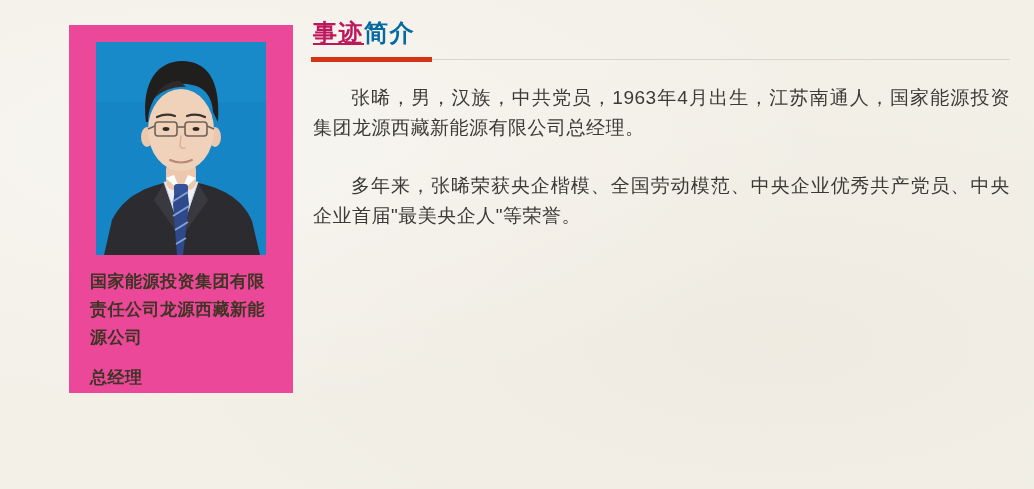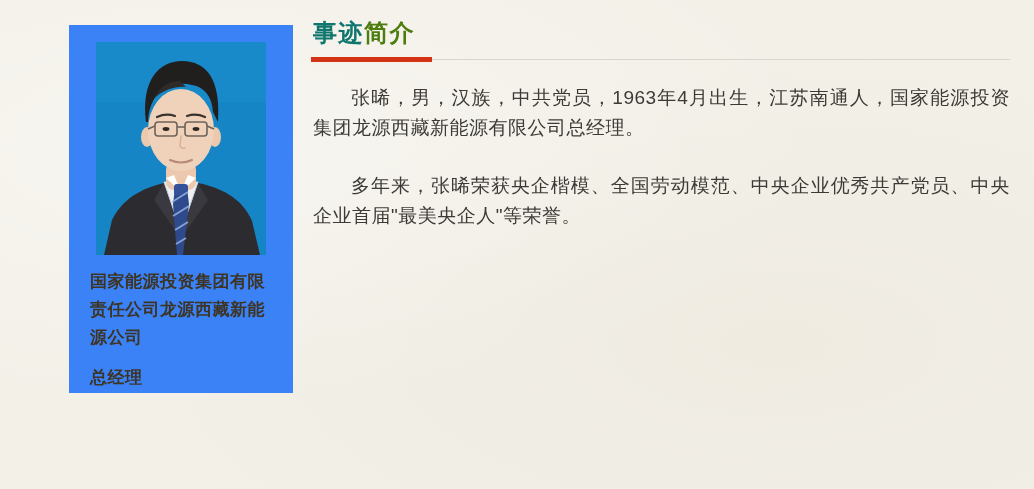--- a/index.html
+++ b/index.html
@@ -8,40 +8,40 @@
     background:#f3f0e8;
     background-image:
       radial-gradient(ellipse at 20% 30%, rgba(255,255,255,.35), transparent 55%),
       radial-gradient(ellipse at 75% 70%, rgba(230,225,212,.35), transparent 60%);
     font-family:"Liberation Sans","DejaVu Sans",sans-serif;
     position:relative; overflow:hidden;
   }
   .profile-card {
     position:absolute; left:69px; top:25px;
     width:224px; height:368px;
-    background:#3b82f6;
+    background:#ec4899;
     box-sizing:border-box;
     padding:17px 27px 0 27px;
   }
   .photo { display:block; width:170px; height:213px; }
   .card-text {
     margin:13px -8px 0 -6px;
     font-size:17px; font-weight:bold;
     line-height:28px; color:#3e3424;
     letter-spacing:.5px;
   }
   .card-text .job { margin-top:12px; }
   .main {
     position:absolute; left:313px; top:17px; width:697px;
   }
   .heading {
     font-size:24px; font-weight:bold; letter-spacing:1.5px; line-height:32px;
   }
-  .heading .dark { color:#0f766e; }
-  .heading .gold { color:#4d7c0f; }
+  .heading .dark { color:#be185d;text-decoration:underline; }
+  .heading .gold { color:#0369a1; }
   .rule { position:relative; margin-top:8px; height:5px; }
   .rule .gray-line {
     position:absolute; left:0; right:0; top:2px; height:1px; background:#d9d5cc;
   }
   .rule .red-bar {
     position:absolute; left:-2px; top:0; width:121px; height:5px; background:#d43414;
   }
   .bio {
     margin-top:21px;
     font-size:19px; line-height:30px;

